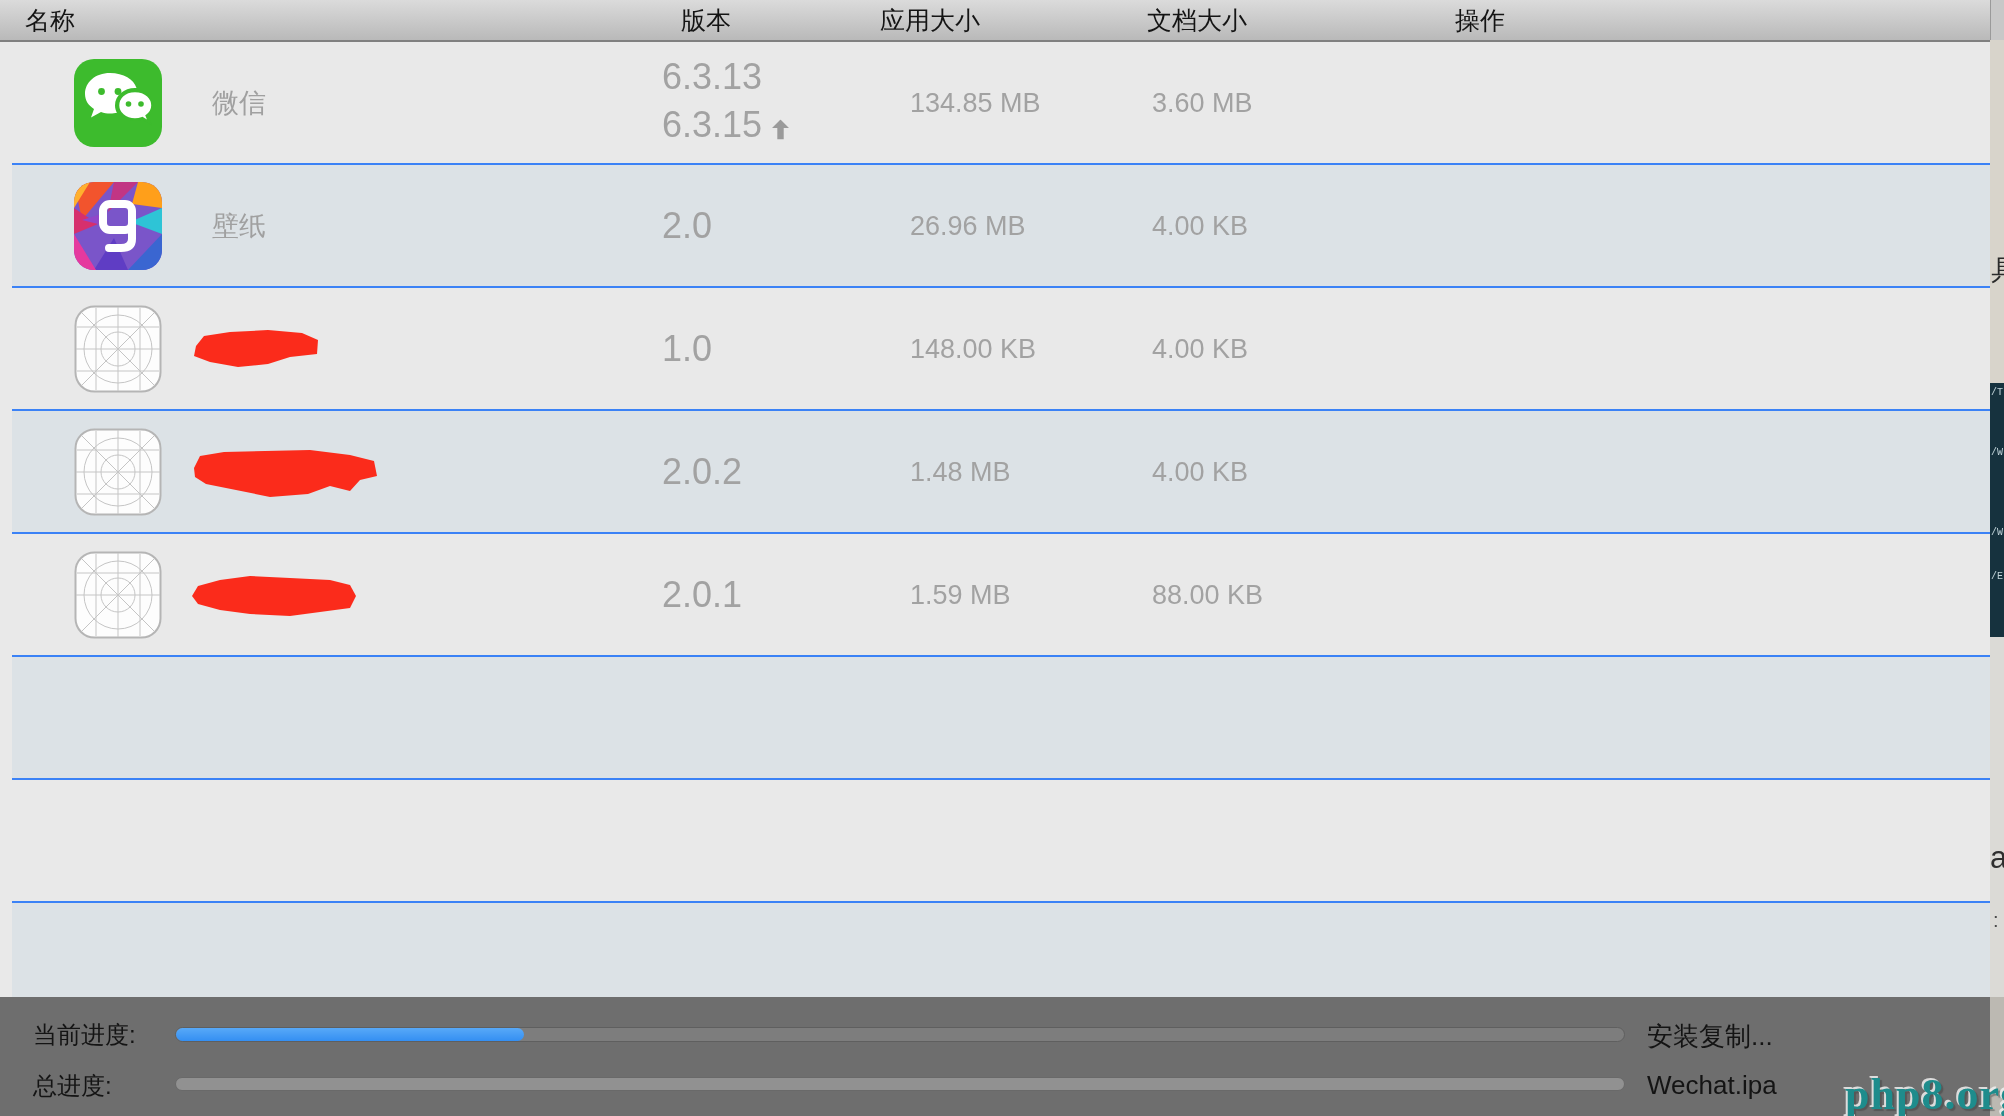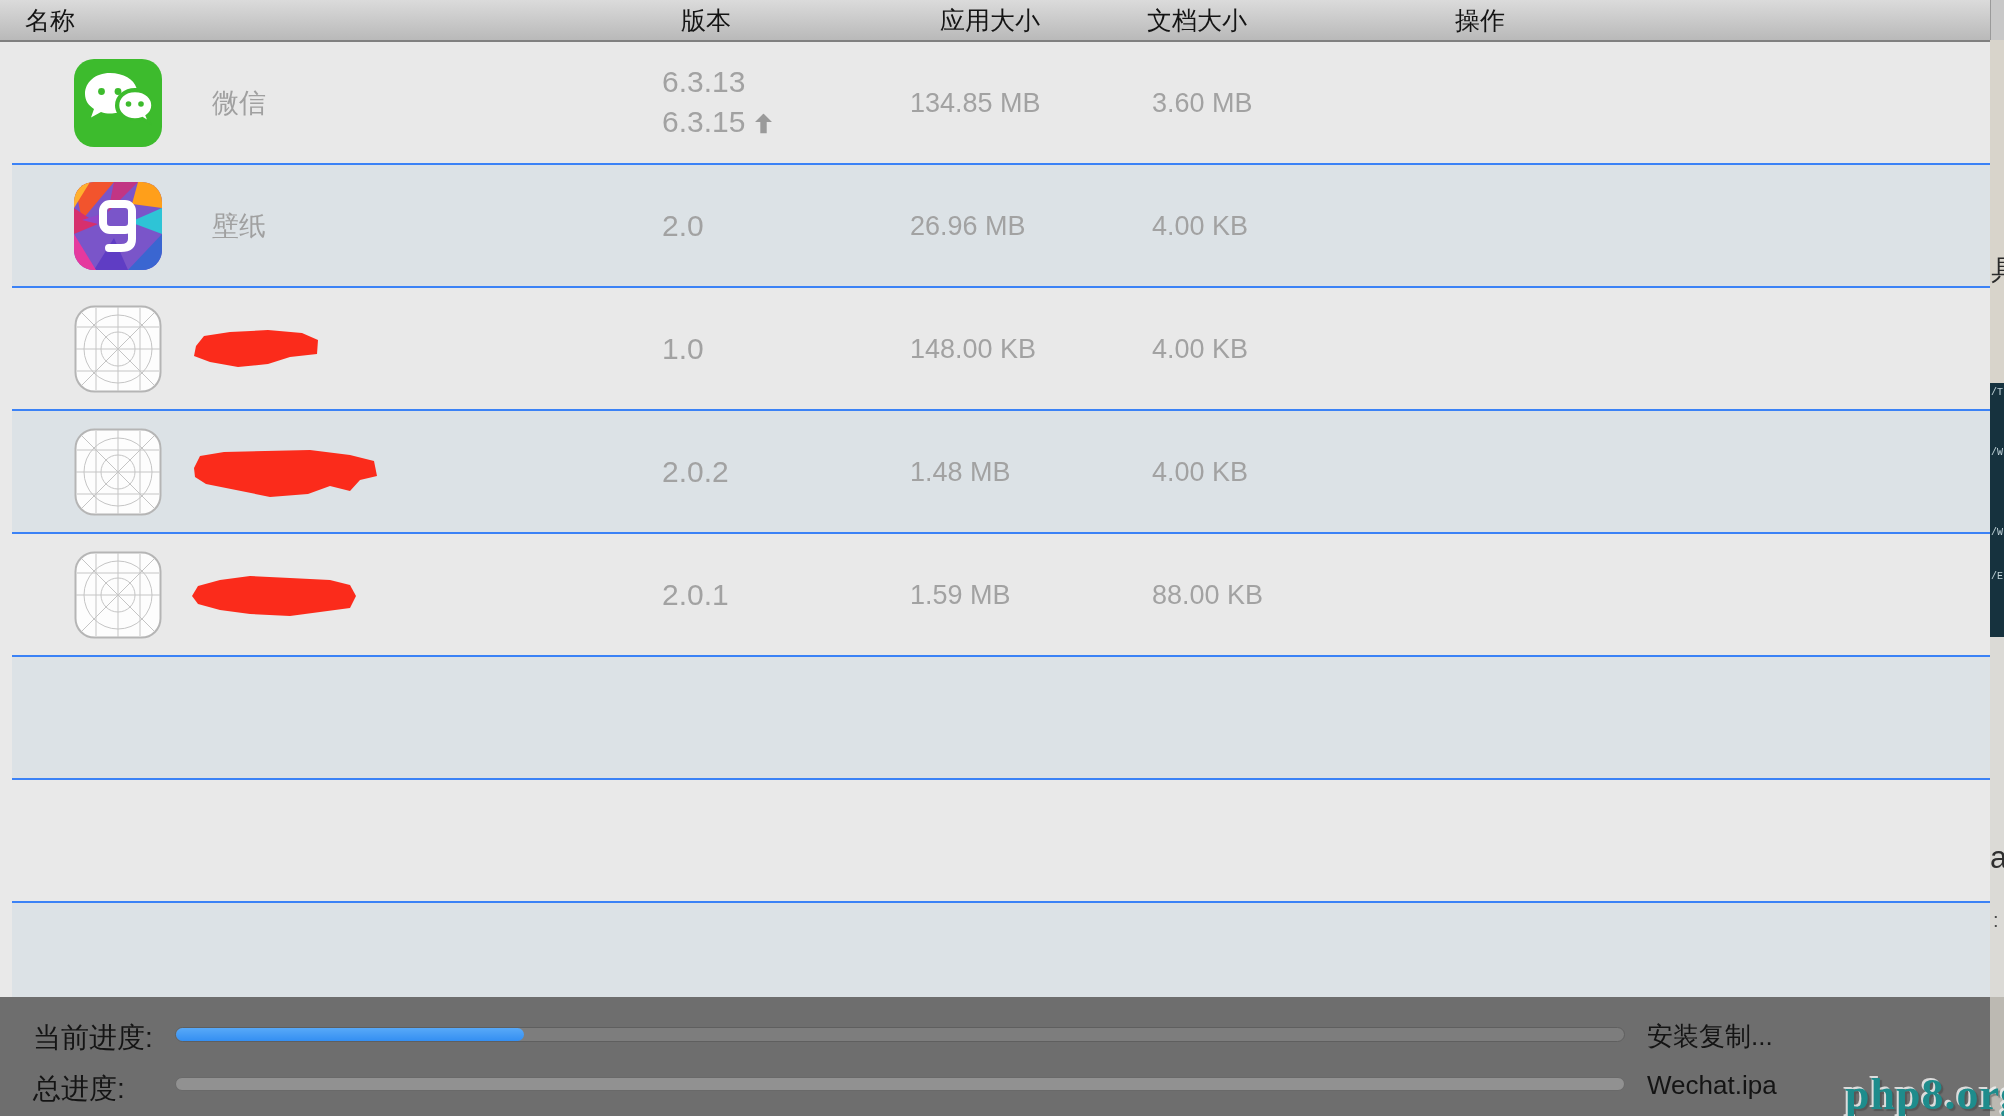--- a/index.html
+++ b/index.html
@@ -16,51 +16,51 @@
     border-bottom:2px solid #808080;
     z-index:2;
     padding-left:10px;
   }
   .colheader .ch{
     position:absolute;top:50%;transform:translateY(-50%);
     font-size:25px;color:#141414;white-space:nowrap;
   }
   .ch-name{left:25px;}
   .ch-version{left:681px;}
-  .ch-appsize{left:940px;text-align:center;}
+  .ch-appsize{left:880px;text-align:center;}
   .ch-docsize{left:1147px;}
   .ch-action{left:1455px;}
 
   
   .tbl{
     position:absolute;top:42px;left:12px;width:2004px;height:955px;
     overflow:hidden;z-index:1;
   }
   .row{position:relative;width:100%;height:121px;}
   .row + .row{border-top:2px solid #3b82f6;}
   .row.light{background:#e9e9e9;}
   .row.blue{background:#dce2e6;}
   .cell{position:absolute;top:50%;transform:translateY(-50%);white-space:nowrap;}
   .appicon{left:62px;width:88px;height:88px;}
   .appicon svg{display:block;width:88px;height:88px;}
   .c-name{left:200px;font-size:27px;color:#a0a0a0;}
-  .c-version{left:650px;font-size:30px;color:#a2a2a2;line-height:1.35;}
+  .c-version{left:650px;font-size:36px;color:#a2a2a2;line-height:1.35;}
   .c-appsize{left:898px;font-size:27px;color:#a2a2a2;}
   .c-docsize{left:1140px;font-size:27px;color:#a2a2a2;}
   .verline{display:block;}
   .up-arrow{display:inline-block;vertical-align:-2px;margin-left:10px;}
   .redact{left:178px;}
   .redact svg{display:block;}
 
   
   .footer{
     position:absolute;top:997px;left:0;width:2004px;height:119px;
     background:#6e6e6e;z-index:3;
   }
-  .footer .flabel{position:absolute;font-size:28px;color:#141414;white-space:nowrap;}
+  .footer .flabel{position:absolute;font-size:24px;color:#141414;white-space:nowrap;}
   .lbl-current{left:33px;top:22px;}
   .lbl-total{left:33px;top:73px;}
   .ftext{position:absolute;font-size:26px;color:#141414;white-space:nowrap;}
   .f-status{left:1647px;top:22px;}
   .f-file{left:1647px;top:73px;}
   .pbar{
     position:absolute;left:175px;width:1450px;border-radius:8px;
     box-sizing:border-box;
   }
   .pbar-current{top:30px;height:15px;background:#7d7d7d;border:1px solid #5f5f5f;}

